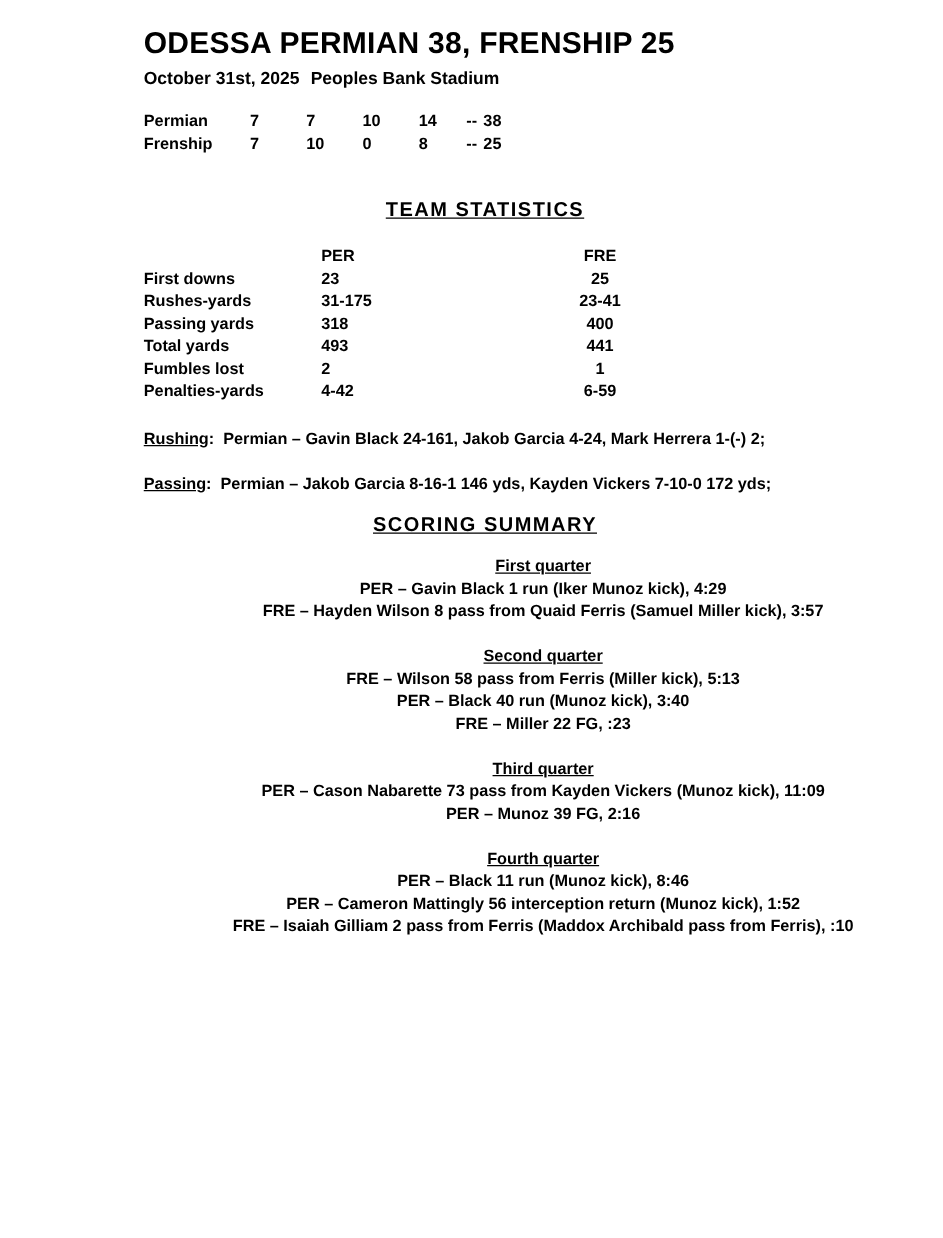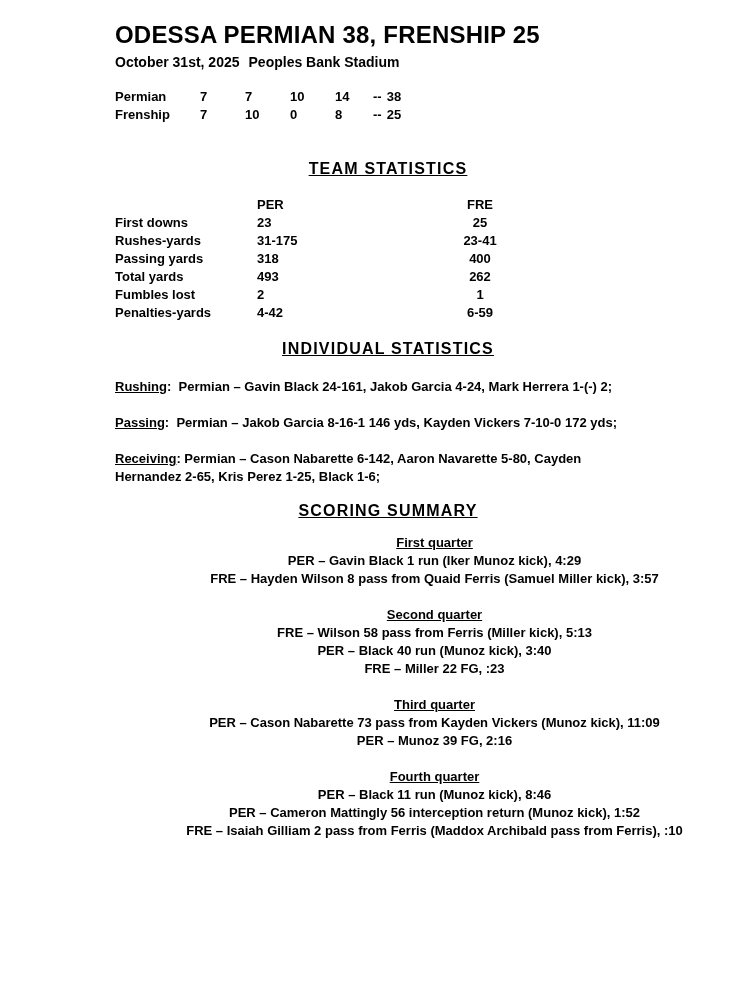--- a/index.html
+++ b/index.html
@@ -87,43 +87,39 @@
       <span class="c4">23-41</span>
     </div>
     <div class="st-row">
       <span>Passing yards</span>
       <span class="c2">318</span>
       <span class="c4">400</span>
     </div>
     <div class="st-row">
       <span>Total yards</span>
       <span class="c2">493</span>
-      <span class="c4">262</span>
+      <span class="c4">441</span>
     </div>
     <div class="st-row">
       <span>Fumbles lost</span>
       <span class="c2">2</span>
       <span class="c4">1</span>
     </div>
     <div class="st-row">
       <span>Penalties-yards</span>
       <span class="c2">4-42</span>
       <span class="c4">6-59</span>
     </div>
   </div>
 
-  <div class="heading-wrap mt-ind">
-    <span class="heading">INDIVIDUAL STATISTICS</span>
-  </div>
 
   <p class="istat first"><span class="cat">Rushing</span><span>:  Permian – Gavin Black 24-161, Jakob Garcia 4-24, Mark Herrera 1-(-) 2;</span></p>
 
   <p class="istat"><span class="cat">Passing</span><span>:  Permian – Jakob Garcia 8-16-1 146 yds, Kayden Vickers 7-10-0 172 yds;</span></p>
 
-  <p class="istat"><span class="cat">Receiving</span><span>: Permian – Cason Nabarette 6-142, Aaron Navarette 5-80, Cayden Hernandez 2-65, Kris Perez 1-25, Black 1-6;</span></p>
 
   <div class="heading-wrap mt-scor">
     <span class="heading">SCORING SUMMARY</span>
   </div>
 
   <div class="quarter first">
     <div class="q-head-line"><span class="q-head">First quarter</span></div>
     <div class="play">PER – Gavin Black 1 run (Iker Munoz kick), 4:29</div>
     <div class="play">FRE – Hayden Wilson 8 pass from Quaid Ferris (Samuel Miller kick), 3:57</div>
   </div>

